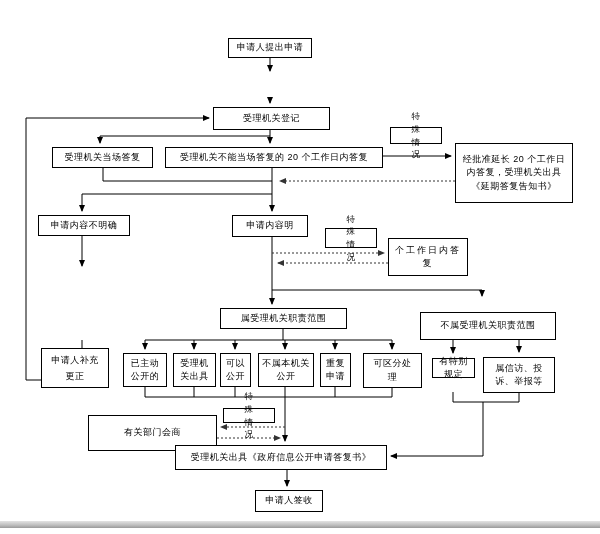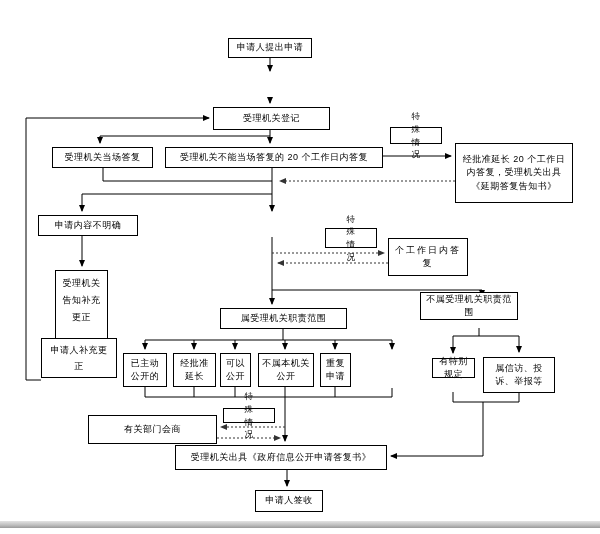--- a/index.html
+++ b/index.html
@@ -69,33 +69,34 @@
       <path d="M217,438 L280,438" marker-end="url(#ahg)"></path>
     </g>
   </svg>
 
   <div class="node" style="left:228px;top:38px;width:84px;height:20px">申请人提出申请</div>
   <div class="node" style="left:213px;top:107px;width:117px;height:23px">受理机关登记</div>
   <div class="node" style="left:52px;top:147px;width:101px;height:21px">受理机关当场答复</div>
   <div class="node" style="left:165px;top:147px;width:218px;height:21px">受理机关不能当场答复的 20 个工作日内答复</div>
   <div class="node small" style="left:390px;top:127px;width:52px;height:17px">特殊情况</div>
   <div class="node left" style="left:455px;top:143px;width:118px;height:60px">经批准延长 20 个工作日内答复，受理机关出具《延期答复告知书》</div>
-  <div class="node" style="left:38px;top:215px;width:100px;height:21px">申请内容不明确</div>
+  <div class="node" style="left:38px;top:215px;width:92px;height:21px">申请内容不明确</div>
+  <div class="node" style="left:232px;top:215px;width:76px;height:22px">申请内容明</div>
   <div class="node small" style="left:325px;top:228px;width:52px;height:20px">特殊情况</div>
   <div class="node" style="left:388px;top:238px;width:80px;height:38px;letter-spacing:2px">个工作日内答复</div>
-  <div class="node left" style="left:55px;top:270px;width:53px;height:70px;align-items:flex-start;line-height:1.9">受理机关告知补充更正</div>
-  <div class="node left" style="left:41px;top:338px;width:76px;height:40px;line-height:1.8">申请人补充更正</div>
+  <div class="node left" style="left:41px;top:348px;width:68px;height:40px;line-height:1.8">申请人补充更正</div>
   <div class="node" style="left:220px;top:308px;width:127px;height:21px">属受理机关职责范围</div>
-  <div class="node" style="left:420px;top:292px;width:98px;height:28px">不属受理机关职责范围</div>
+  <div class="node" style="left:420px;top:312px;width:136px;height:28px">不属受理机关职责范围</div>
   <div class="node" style="left:123px;top:353px;width:44px;height:34px">已主动公开的</div>
-  <div class="node" style="left:173px;top:353px;width:43px;height:34px">经批准延长</div>
+  <div class="node" style="left:173px;top:353px;width:43px;height:34px">受理机关出具</div>
   <div class="node" style="left:220px;top:353px;width:31px;height:34px">可以公开</div>
   <div class="node" style="left:258px;top:353px;width:56px;height:34px">不属本机关公开</div>
   <div class="node" style="left:320px;top:353px;width:31px;height:34px">重复申请</div>
+  <div class="node left" style="left:363px;top:353px;width:59px;height:35px">可区分处理</div>
   <div class="node left" style="left:432px;top:358px;width:43px;height:20px">有特别规定</div>
   <div class="node left" style="left:483px;top:357px;width:72px;height:36px">属信访、投诉、举报等</div>
   <div class="node small" style="left:223px;top:408px;width:52px;height:15px">特殊情况</div>
-  <div class="node" style="left:88px;top:415px;width:129px;height:29px">有关部门会商</div>
+  <div class="node" style="left:88px;top:415px;width:129px;height:36px">有关部门会商</div>
   <div class="node" style="left:175px;top:445px;width:212px;height:25px">受理机关出具《政府信息公开申请答复书》</div>
   <div class="node" style="left:255px;top:490px;width:68px;height:22px">申请人签收</div>
 
   <div class="bottom-bar"></div>
 </div>
 
 </body></html>

